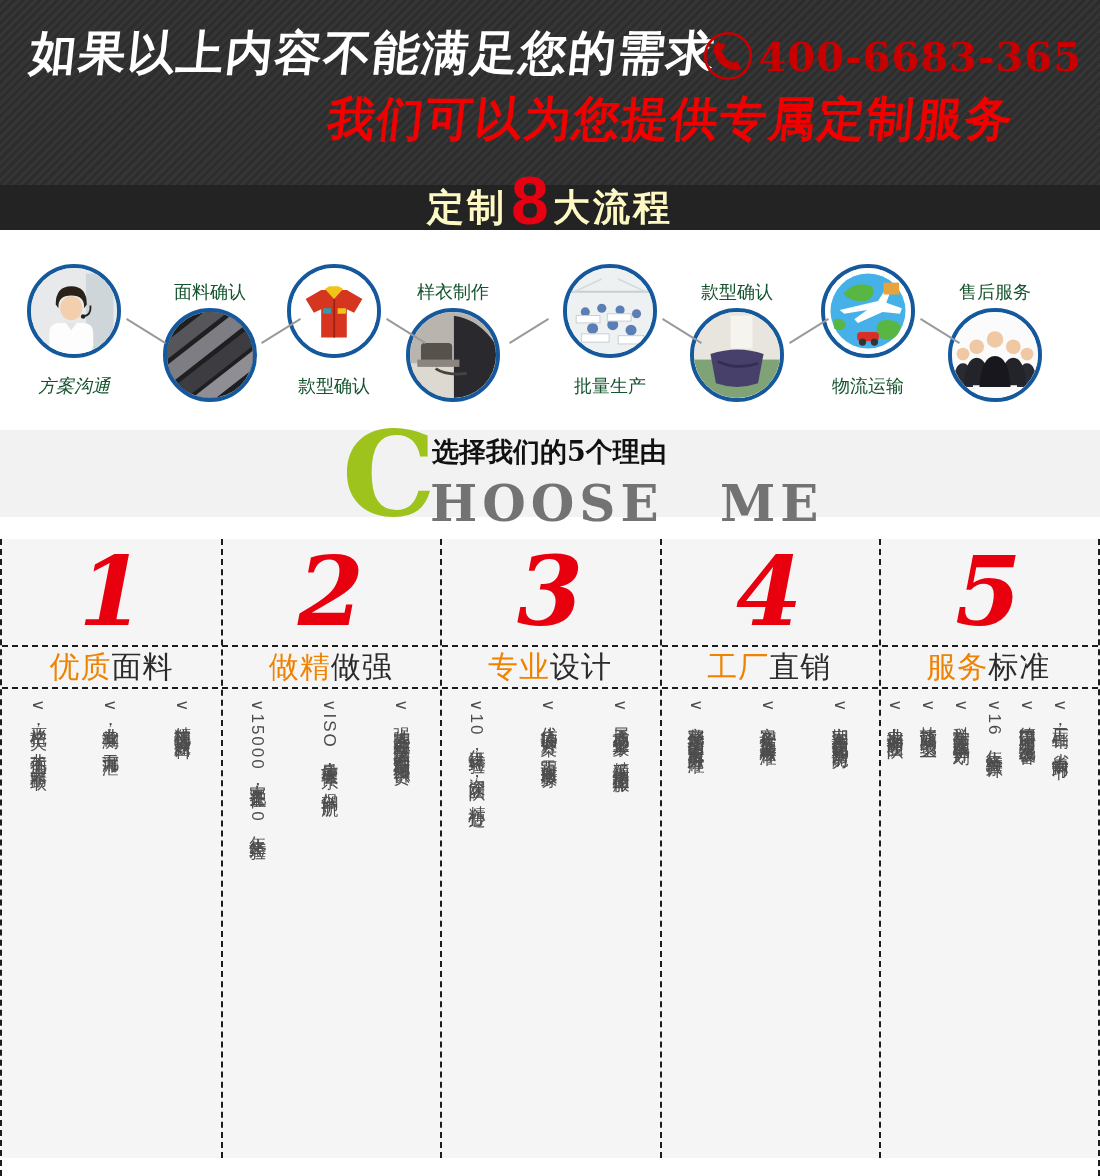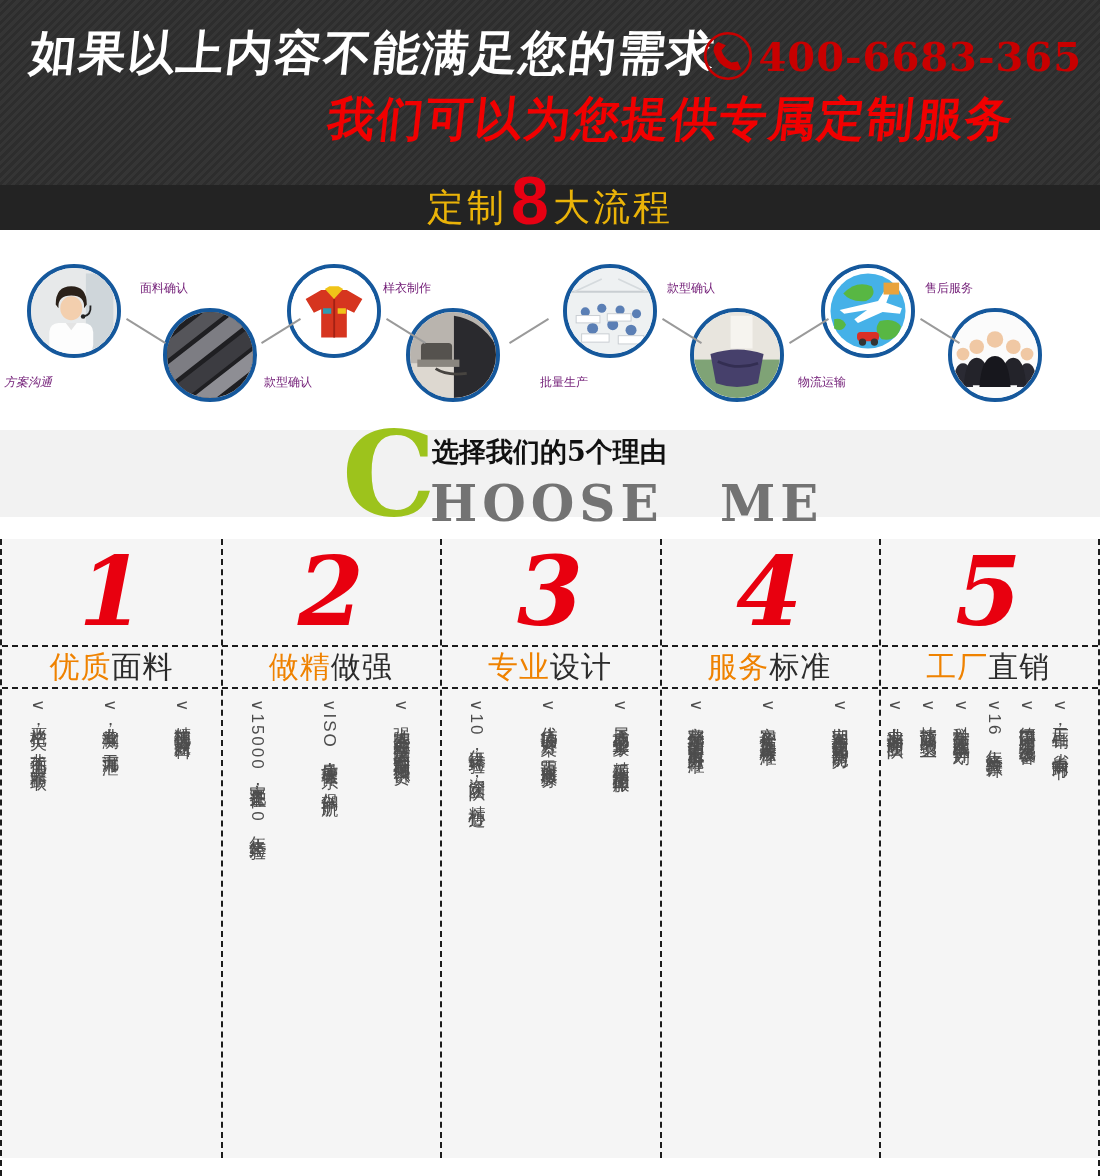--- a/index.html
+++ b/index.html
@@ -12,32 +12,32 @@
   .hero-title{position:absolute;left:30px;top:22px;margin:0;color:#fff;
         font-size:47px;font-weight:bold;letter-spacing:2px;transform:skewX(-6deg);white-space:nowrap;}
   .phone{position:absolute;right:18px;top:30px;display:flex;align-items:center;gap:4px;}
   .phone-icon{width:52px;height:52px;display:block;}
   .phone-number{color:#c80000;font-family:"DejaVu Serif","Liberation Serif",serif;
         font-weight:bold;font-size:40px;letter-spacing:1px;white-space:nowrap;}
   .hero-subtitle{position:absolute;left:328px;top:88px;margin:0;color:#f10000;
         font-size:47px;font-weight:bold;letter-spacing:2px;transform:skewX(-6deg);white-space:nowrap;}
   .hero-bar{position:absolute;left:0;bottom:0;width:100%;height:45px;background:#232323;
         display:flex;align-items:center;justify-content:center;overflow:visible;}
-  .hero-bar .bar-txt{color:#eab308;font-size:37px;font-weight:normal;letter-spacing:3px;}
+  .hero-bar .bar-txt{color:#fef9c3;font-size:37px;font-weight:bold;letter-spacing:3px;}
   .hero-bar .bar-big{color:#e60012;font-size:68px;font-weight:900;line-height:45px;
         display:inline-block;transform:translateY(-7px);margin:0 4px;}
 
   
   .flow{position:absolute;left:0;top:230px;width:1100px;height:200px;background:#fff;}
   .step{position:absolute;width:94px;}
   .bubble{box-sizing:border-box;width:94px;height:94px;border:4px solid #15589c;border-radius:50%;
         overflow:hidden;background:#fff;}
   .bubble svg{display:block;width:100%;height:100%;}
-  .step-label{position:absolute;left:-23px;width:140px;
-        font-size:12px;color:#701a75;white-space:nowrap;}
+  .step-label{position:absolute;left:-23px;width:140px;text-align:center;
+        font-size:18px;color:#14532d;white-space:nowrap;}
   .pos-high{top:34px;}  .pos-high .step-label{top:110px;}
   .pos-low{top:78px;}   .pos-low  .step-label{top:-28px;}
   .s1{left:27px;font-style:italic;} .s2{left:163px;} .s3{left:287px;} .s4{left:406px;}
   .s5{left:563px;} .s6{left:690px;} .s7{left:821px;} .s8{left:948px;}
   .conn{position:absolute;top:100px;width:46px;border-top:2px solid #9a9a9a;}
   .conn.down{transform:rotate(32deg);} .conn.up{transform:rotate(-32deg);}
   .c1{left:123px;} .c2{left:258px;} .c3{left:383px;} .c4{left:506px;}
   .c5{left:659px;} .c6{left:786px;} .c7{left:917px;}
 
   
@@ -276,26 +276,26 @@
         </div>
       <div class="cell hdr">
           <span class="hl">做精</span>
           <span>做强</span>
         </div>
       <div class="cell hdr">
           <span class="hl">专业</span>
           <span>设计</span>
         </div>
       <div class="cell hdr">
+          <span class="hl">工厂</span>
+          <span>直销</span>
+        </div>
+      <div class="cell hdr">
           <span class="hl">服务</span>
           <span>标准</span>
-        </div>
-      <div class="cell hdr">
-          <span class="hl">工厂</span>
-          <span>直销</span>
         </div>
     </div>
 
     <div class="row row-items">
       <div class="cell cell-1">
         <div class="vlist">
           <span class="vitem">∨精挑细选每一款面料</span>
           <span class="vitem">∨专业检测，无漏可泄</span>
           <span class="vitem">∨严格把关，非优不用 非精不取</span>
         </div>

